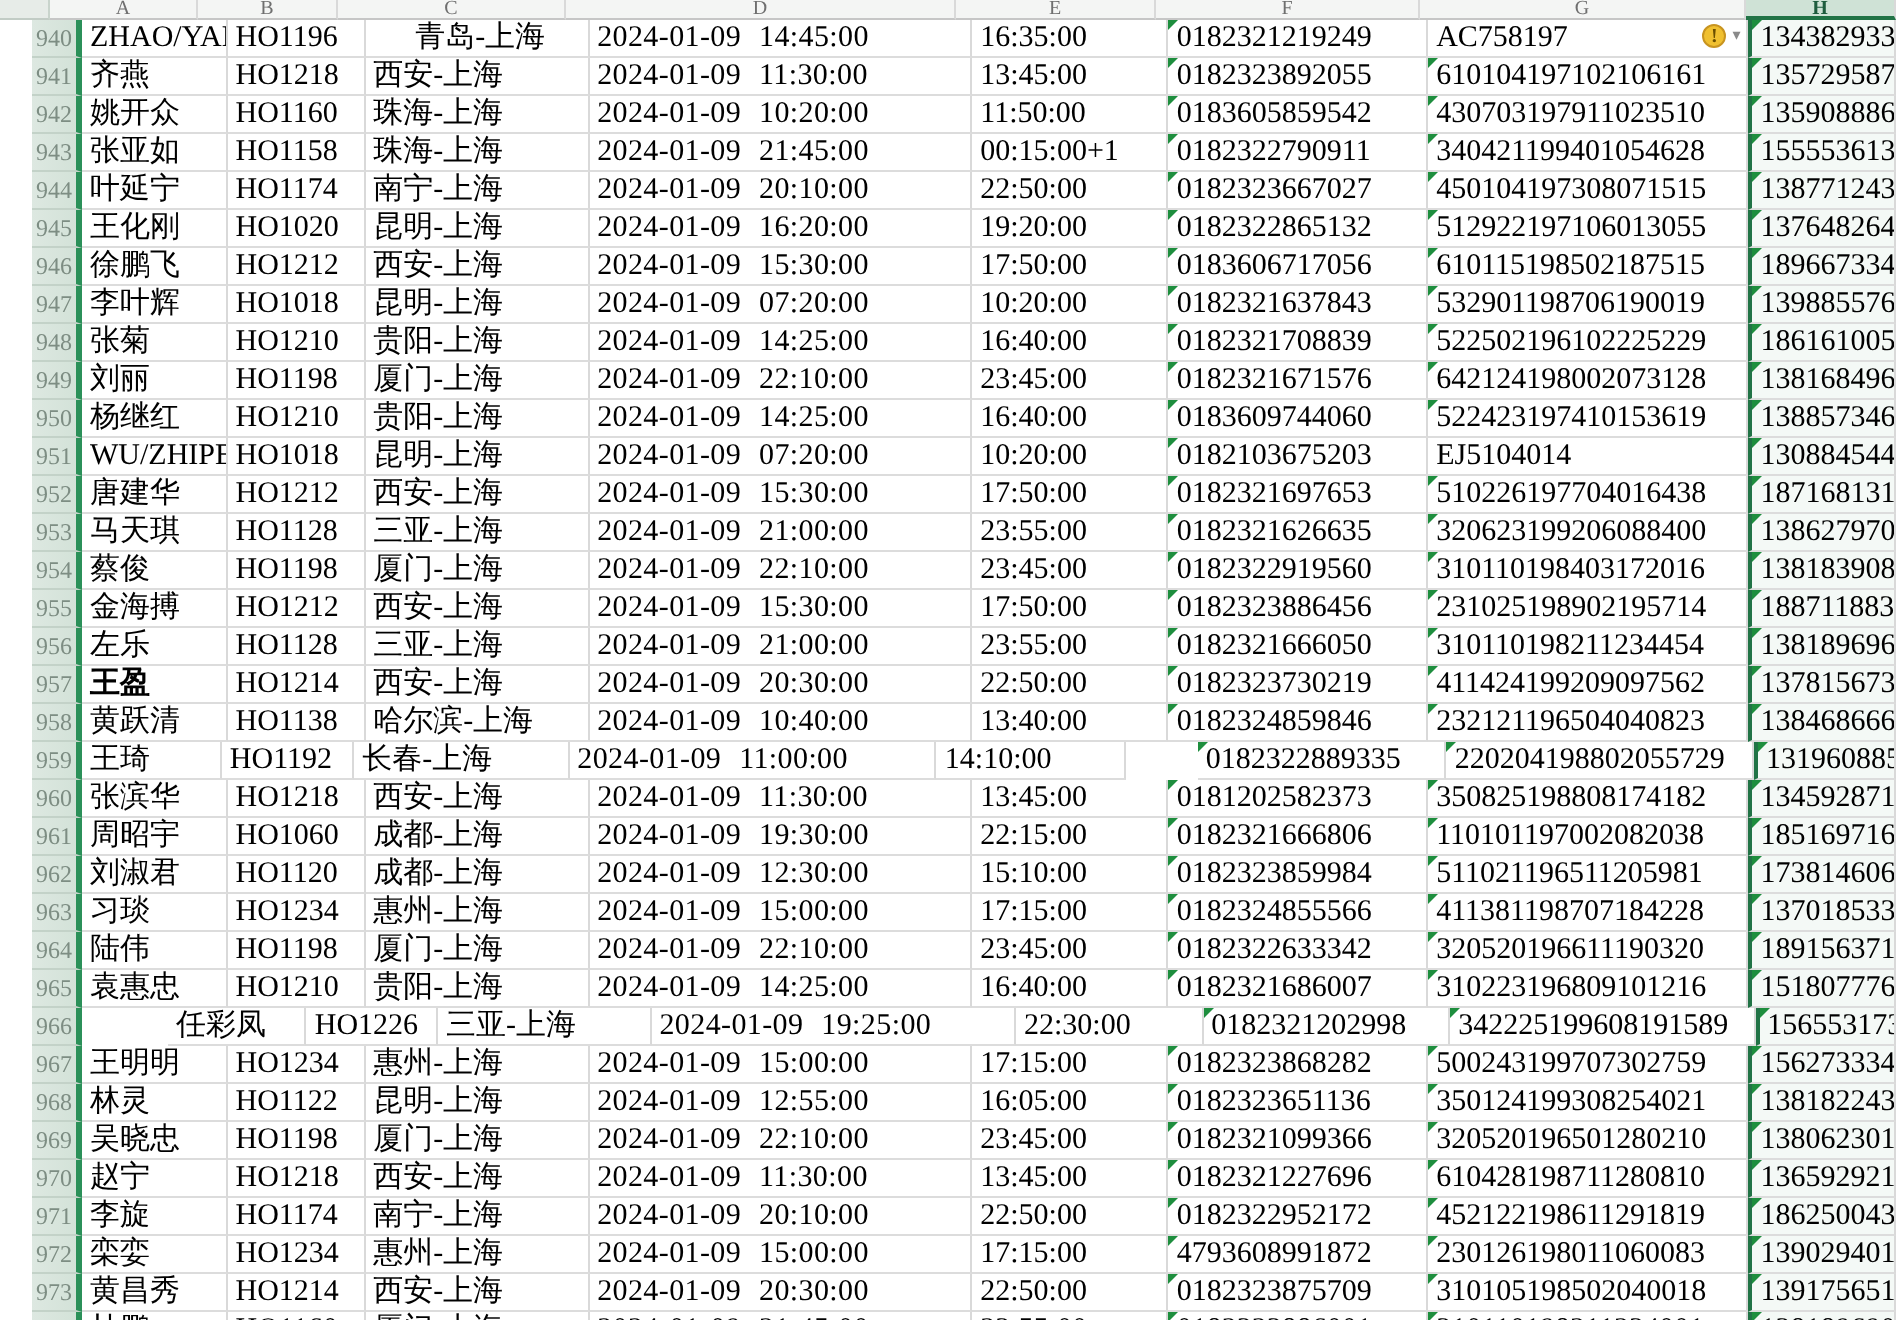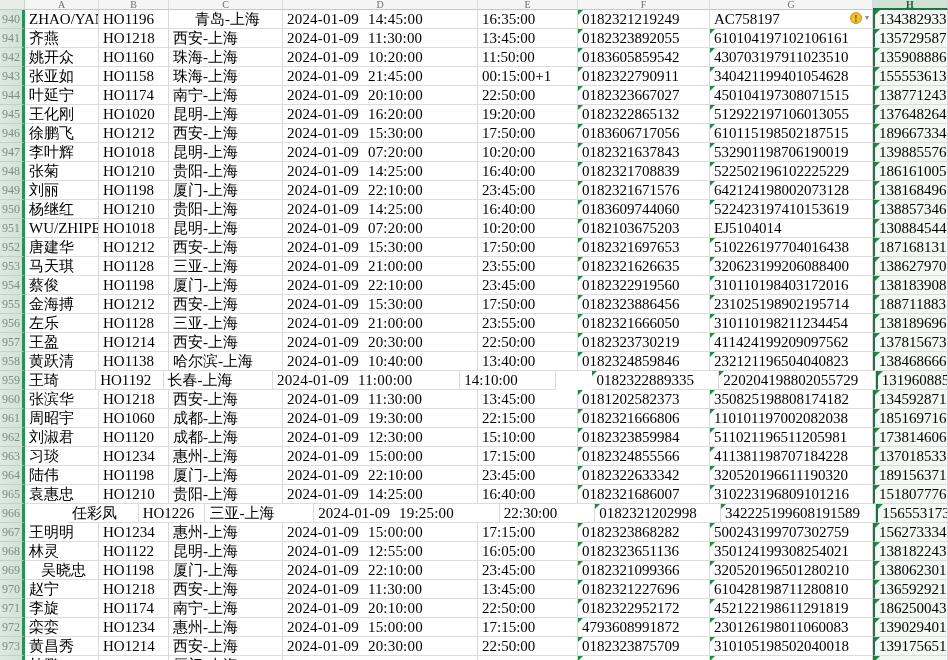--- a/index.html
+++ b/index.html
@@ -6,21 +6,21 @@
   body{width:948px;height:660px;overflow:hidden;font-family:"Liberation Serif","DejaVu Serif",serif;}
   .app{position:relative;width:948px;height:660px;background:#fff;}
 
   
   .colhdr-row{display:flex;height:10px;overflow:hidden;}
   .corner{width:25px;box-sizing:border-box;background:#e7ece8;border-right:1px solid #c9d4cc;border-bottom:1px solid #c2ccc5;}
   .colhdr{box-sizing:border-box;background:#f4f5f4;color:#6f6f6f;font-size:10px;line-height:10px;
           text-align:center;border-right:1px solid #d9d9d9;border-bottom:1px solid #c6c6c6;overflow:hidden;}
   .colhdr.sel{background:#cfe2d6;color:#1e5c3e;border-bottom:2px solid #217346;font-weight:bold;}
 
-  .grid{height:650px;overflow:hidden;}
+  .grid{height:650px;overflow:hidden;padding-left:16px;}
   .row{display:flex;height:19px;}
   .rowhdr{width:25px;box-sizing:border-box;flex:0 0 25px;background:linear-gradient(90deg,#dde8e1,#d3e2d8);
           border-bottom:1px solid #c3d2c8;border-right:3px solid #2b9059;color:#7d8d83;
           font-size:12px;line-height:18px;text-align:center;overflow:hidden;}
   .cell{box-sizing:border-box;position:relative;border-right:1px solid #d9d9d9;border-bottom:1px solid #dcdcdc;
         font-size:15px;line-height:18px;color:#000;padding-left:4px;white-space:nowrap;overflow:hidden;background:#fff;}
   .cell.dt{word-spacing:5px;letter-spacing:0.2px;}
   .cell.selcol{border-left:2px solid #217346;background:#f4f9f6;}
   .tri{position:absolute;left:0;top:0;width:0;height:0;border-top:5px solid #1e8e3e;border-right:5px solid transparent;}
   .warnwrap{position:absolute;right:3px;top:2px;display:flex;align-items:center;gap:3px;}
@@ -231,21 +231,21 @@
         <div class="cell" style="width: 70px;"><span>HO1128</span></div>
         <div class="cell" style="width: 114px;"><span>三亚-上海</span></div>
         <div class="cell dt" style="width: 195px;"><span>2024-01-09 21:00:00</span></div>
         <div class="cell" style="width: 100px;"><span>23:55:00</span></div>
         <div class="cell" style="width: 132px;"><span>0182321666050</span><span class="tri"></span></div>
         <div class="cell" style="width: 163px;"><span>310110198211234454</span><span class="tri"></span></div>
         <div class="cell selcol" style="width: 75px;"><span>138189696</span><span class="tri"></span></div>
       </div>
       <div class="row">
         <div class="rowhdr">957</div>
-        <div class="cell" style="width: 74px;"><span>王盈</span></div>
+        <div class="cell" style="width: 74px; font-weight: bold;"><span>王盈</span></div>
         <div class="cell" style="width: 70px;"><span>HO1214</span></div>
         <div class="cell" style="width: 114px;"><span>西安-上海</span></div>
         <div class="cell dt" style="width: 195px;"><span>2024-01-09 20:30:00</span></div>
         <div class="cell" style="width: 100px;"><span>22:50:00</span></div>
         <div class="cell" style="width: 132px;"><span>0182323730219</span><span class="tri"></span></div>
         <div class="cell" style="width: 163px;"><span>411424199209097562</span><span class="tri"></span></div>
         <div class="cell selcol" style="width: 75px;"><span>137815673</span><span class="tri"></span></div>
       </div>
       <div class="row">
         <div class="rowhdr">958</div>
@@ -363,21 +363,21 @@
         <div class="cell" style="width: 70px;"><span>HO1122</span></div>
         <div class="cell" style="width: 114px;"><span>昆明-上海</span></div>
         <div class="cell dt" style="width: 195px;"><span>2024-01-09 12:55:00</span></div>
         <div class="cell" style="width: 100px;"><span>16:05:00</span></div>
         <div class="cell" style="width: 132px;"><span>0182323651136</span><span class="tri"></span></div>
         <div class="cell" style="width: 163px;"><span>350124199308254021</span><span class="tri"></span></div>
         <div class="cell selcol" style="width: 75px;"><span>138182243</span><span class="tri"></span></div>
       </div>
       <div class="row">
         <div class="rowhdr">969</div>
-        <div class="cell" style="width: 74px; text-align: center;"><span>吴晓忠</span></div>
+        <div class="cell" style="width: 74px;"><span>吴晓忠</span></div>
         <div class="cell" style="width: 70px;"><span>HO1198</span></div>
         <div class="cell" style="width: 114px;"><span>厦门-上海</span></div>
         <div class="cell dt" style="width: 195px;"><span>2024-01-09 22:10:00</span></div>
         <div class="cell" style="width: 100px;"><span>23:45:00</span></div>
         <div class="cell" style="width: 132px;"><span>0182321099366</span><span class="tri"></span></div>
         <div class="cell" style="width: 163px;"><span>320520196501280210</span><span class="tri"></span></div>
         <div class="cell selcol" style="width: 75px;"><span>138062301</span><span class="tri"></span></div>
       </div>
       <div class="row">
         <div class="rowhdr">970</div>

